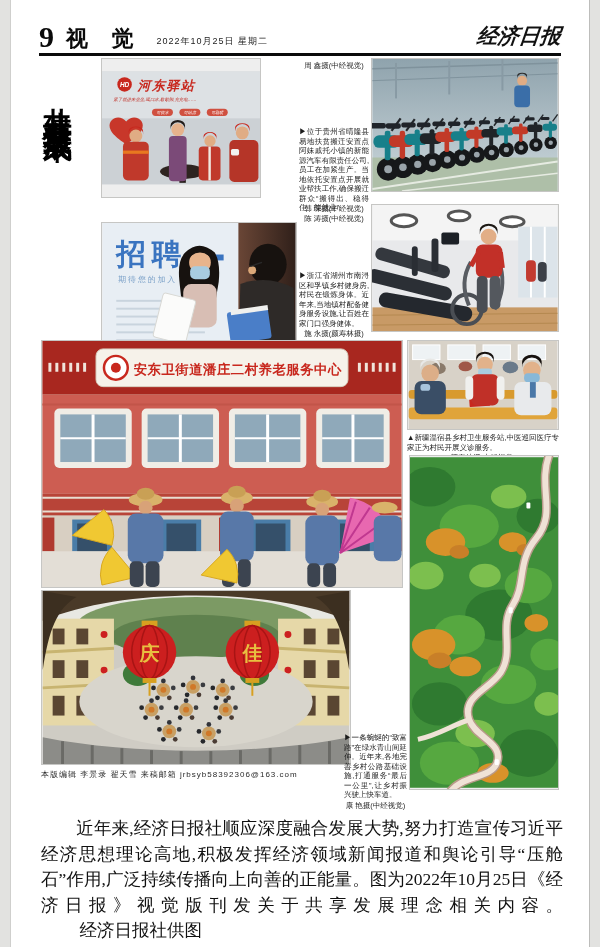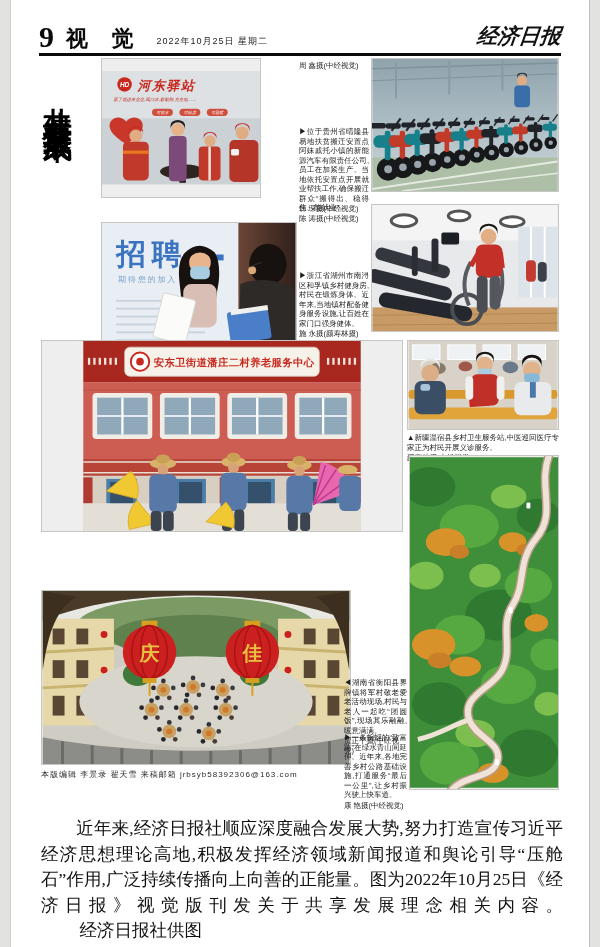--- a/index.html
+++ b/index.html
@@ -12,21 +12,21 @@
   #hdate{font-size:9px;color:#222;margin-left:14px;margin-bottom:3px;letter-spacing:1px;}
   #hsp{flex:1;}
   #mast{font-family:"DejaVu Serif",serif;font-style:italic;font-weight:bold;font-size:21px;color:#111;transform:skewX(-6deg);margin-bottom:1px;}
   
   #vtitle{position:absolute;left:33px;top:84px;width:34px;height:270px;writing-mode:vertical-rl;text-orientation:upright;font-weight:bold;font-size:29px;letter-spacing:4px;color:#000;font-family:"Liberation Sans",sans-serif;}
   
   .ph{position:absolute;border:1px solid #c6c6c4;background:#eee;box-sizing:border-box;}
   .ph svg{display:block;width:100%;height:100%;}
   
   .cap{position:absolute;font-size:7.5px;line-height:9.5px;color:#1c1c1c;text-align:justify;font-family:"Liberation Sans",sans-serif;}
-  .cap .cap-c{text-align:left;margin-top:1px;color:#1c1c1c;}
+  .cap .cap-c{text-align:center;margin-top:1px;color:#1c1c1c;}
   #edline{position:absolute;left:30px;top:769px;width:310px;text-align:left;font-size:8px;letter-spacing:1px;color:#2a2a2a;}
   
   #ftext{position:absolute;left:30px;top:816px;width:522px;font-family:"Liberation Serif",serif;font-size:17.5px;line-height:25.5px;color:#111;text-align:justify;}
   #ftext .ind{display:inline-block;width:2em;}
   #fcredit{margin-left:2.2em;white-space:nowrap;}
 </style>
 </head>
 <body>
 
 <div id="sheet">
@@ -191,21 +191,21 @@
       <circle cx="118" cy="32" r="8" fill="#e2ae86"></circle>
       <path d="M109,30 a9,9 0 0,1 18,0 l0,-5 a9,6 0 0,0 -18,0 z" fill="#1c1814"></path>
       <rect x="105" y="40" width="27" height="34" rx="7" fill="#c23028"></rect>
       <rect x="106" y="72" width="11" height="38" rx="5" fill="#4a4e54"></rect>
       <rect x="119" y="72" width="11" height="34" rx="5" fill="#54585e"></rect>
       <line x1="108" y1="48" x2="100" y2="62" stroke="#c23028" stroke-width="5"></line>
       <line x1="130" y1="48" x2="132" y2="64" stroke="#c23028" stroke-width="5"></line>
     </svg>
   </div>
 
-  <div class="ph" style="left:30px;top:340px;width:362px;height:192px;">
+  <div class="ph" style="left:30px;top:340px;width:362px;height:248px;">
     <svg viewBox="0 0 362 248">
       <rect width="362" height="248" fill="#d8d0c6"></rect>
       <rect width="362" height="54" fill="#a8271f"></rect>
       <g fill="#f0e4da">
         <rect x="6" y="22" width="3" height="9"></rect>
           <rect x="13" y="22" width="3" height="9"></rect>
           <rect x="20" y="22" width="3" height="9"></rect>
           <rect x="27" y="22" width="3" height="9"></rect>
           <rect x="34" y="22" width="3" height="9"></rect>
           <rect x="41" y="22" width="3" height="9"></rect>
@@ -482,24 +482,20 @@
     <div class="cap-c">陈 涛摄(中经视觉)</div>
   </div>
   <div class="cap" style="left:288px;top:203px;width:70px;">
     <div class="cap-c">韩 琛摄(中经视觉)</div>
   </div>
   <div class="cap" style="left:288px;top:271px;width:70px;">
     <div class="cap-t">▶浙江省湖州市南浔区和孚镇乡村健身房,村民在锻炼身体。近年来,当地镇村配备健身服务设施,让百姓在家门口强身健体。</div>
     <div class="cap-c">施 永摄(颜寿林摄)</div>
   </div>
 
-  <div class="cap" style="left:333px;top:678px;width:63px;">
-    <div class="cap-t">◀湖南省衡阳县界牌镇将军村敬老爱老活动现场,村民与老人一起吃“团圆饭”,现场其乐融融,暖意满满。</div>
-    <div class="cap-c">贾正平摄(中经视觉)</div>
-  </div>
   <div class="cap" style="left:333px;top:733px;width:63px;">
     <div class="cap-t">▶一条蜿蜒的“致富路”在绿水青山间延伸。近年来,各地完善乡村公路基础设施,打通服务“最后一公里”,让乡村振兴驶上快车道。</div>
     <div class="cap-c">康 艳摄(中经视觉)</div>
   </div>
 
   <div id="edline">本版编辑 李景录  翟天雪   来稿邮箱  jrbsyb58392306@163.com</div>
 
   <div id="ftext"><span class="ind"></span><span>近年来,经济日报社顺应深度融合发展大势,努力打造宣传习近平经济思想理论高地,积极发挥经济领域新闻报道和舆论引导“压舱石”作用,广泛持续传播向上向善的正能量。图为2022年10月25日《经济日报》视觉版刊发关于共享发展理念相关内容。</span><span id="fcredit">经济日报社供图</span></div>
 
 </div>

